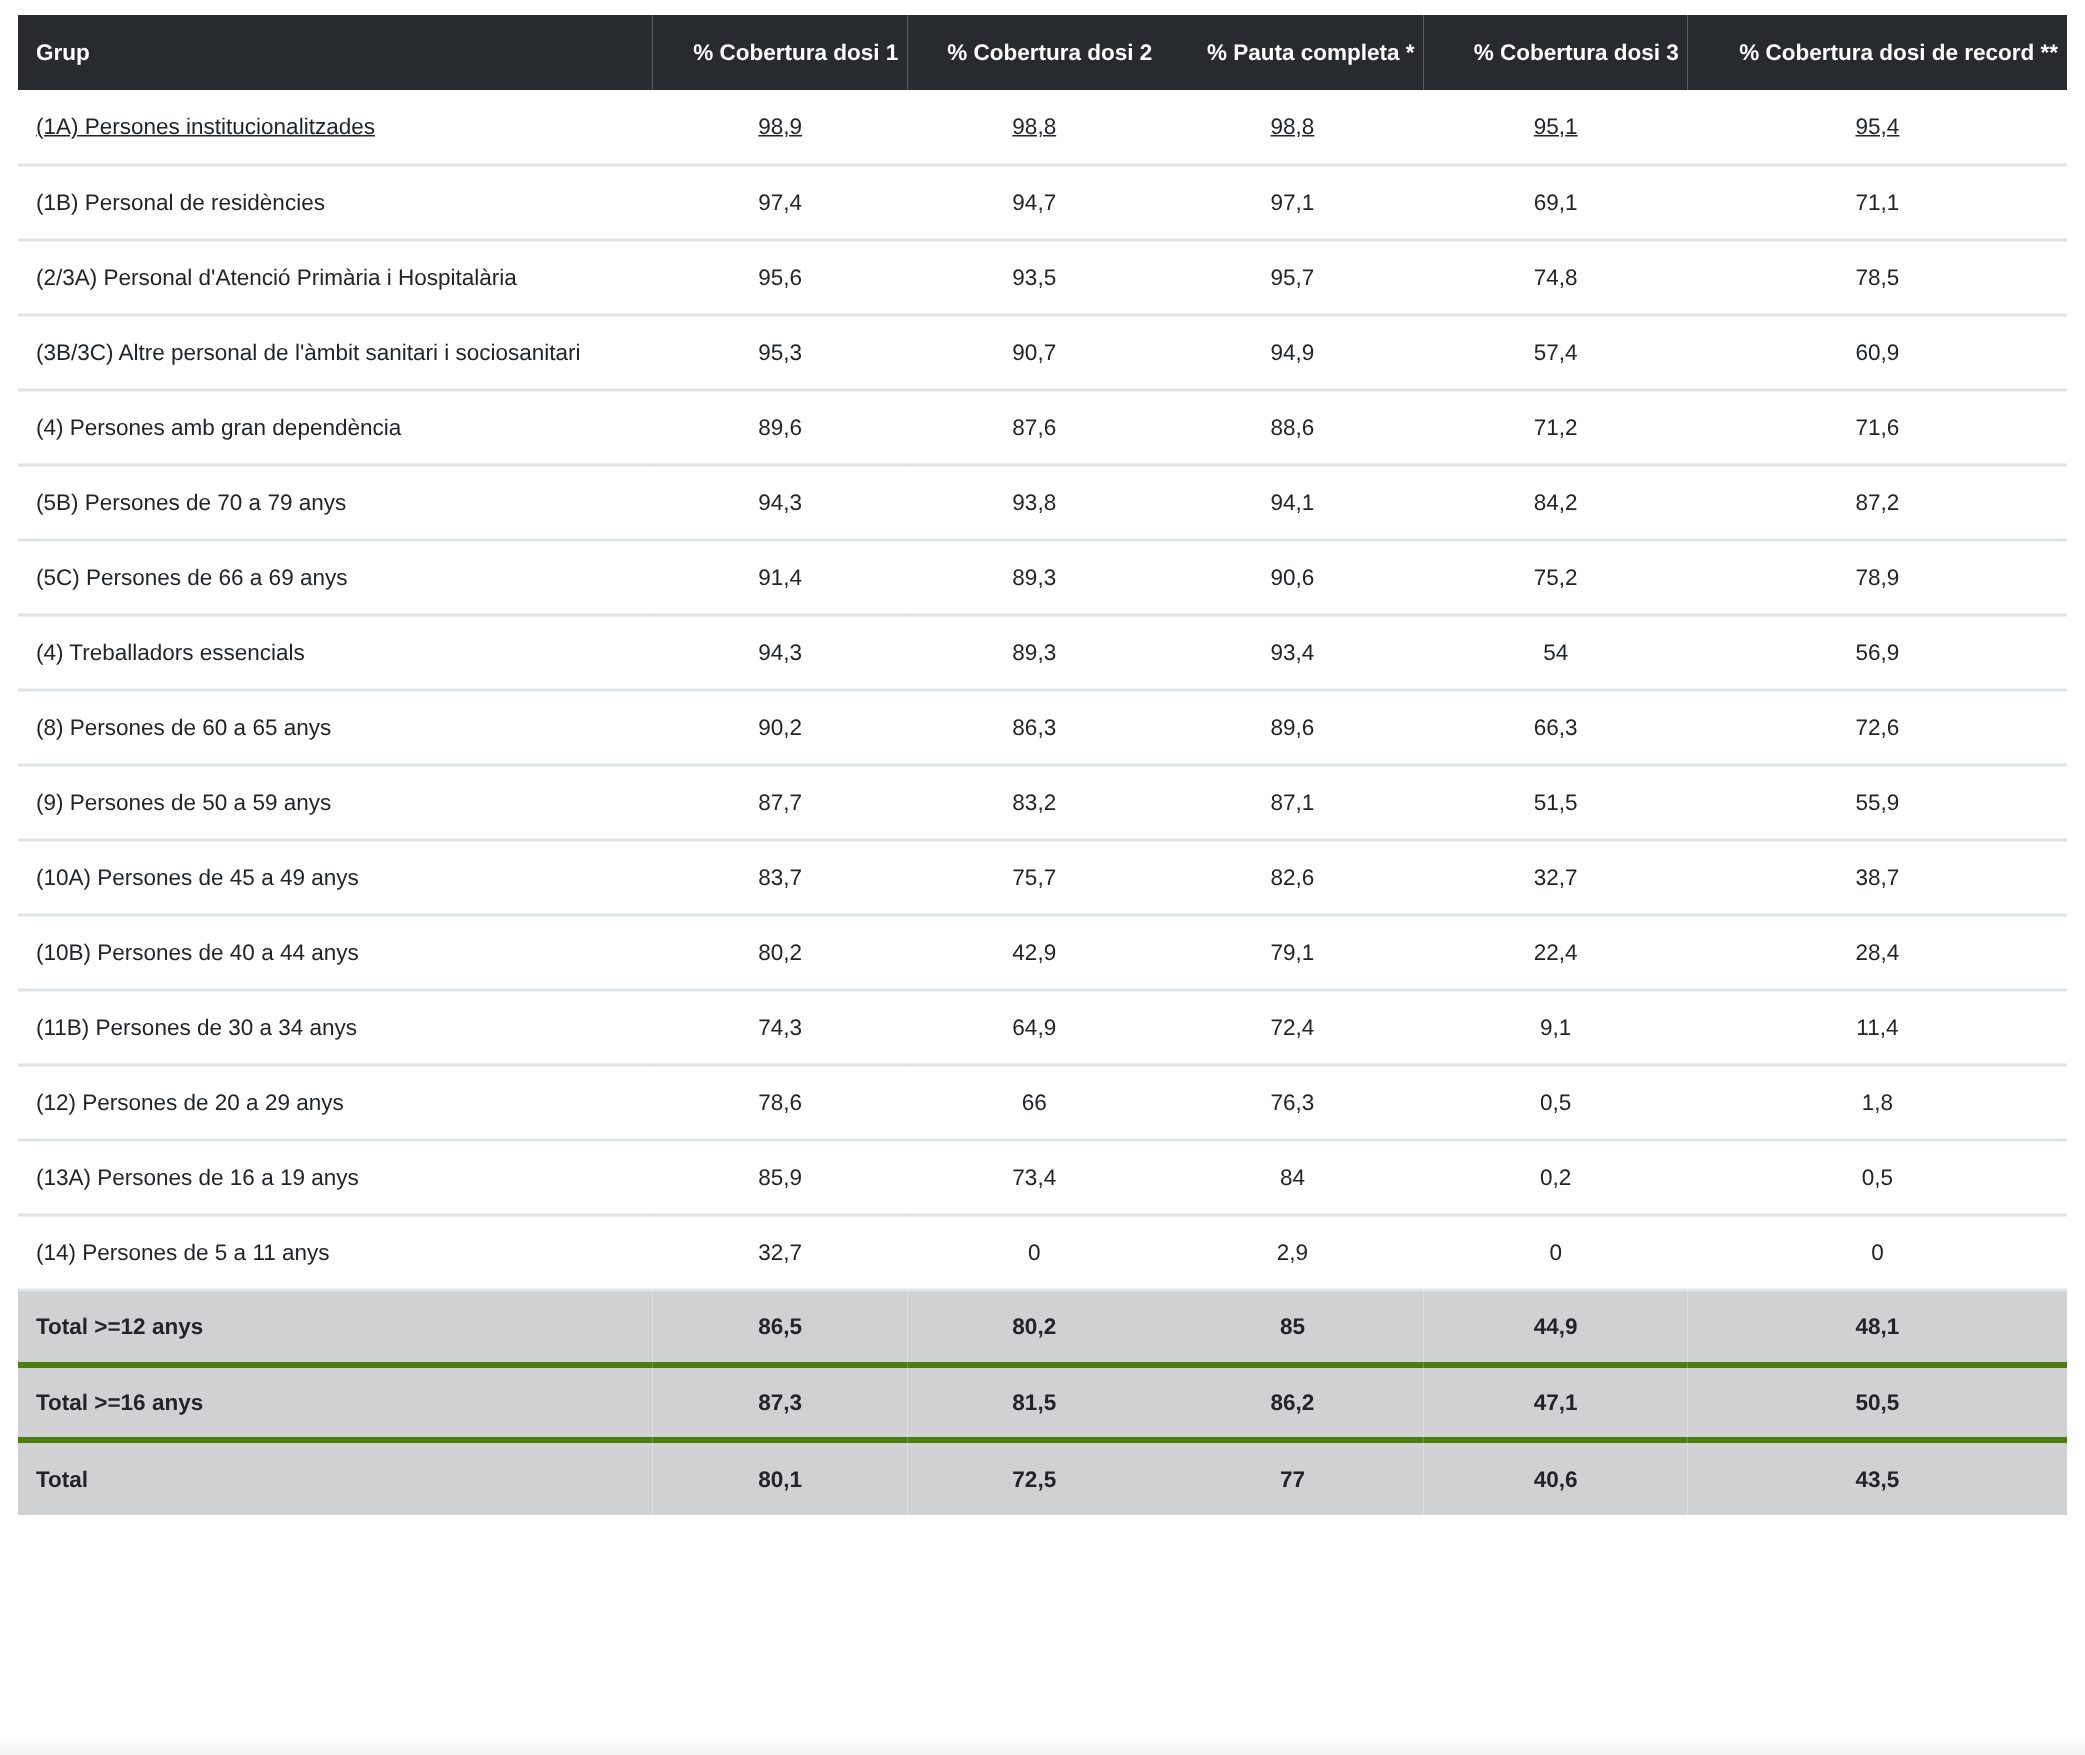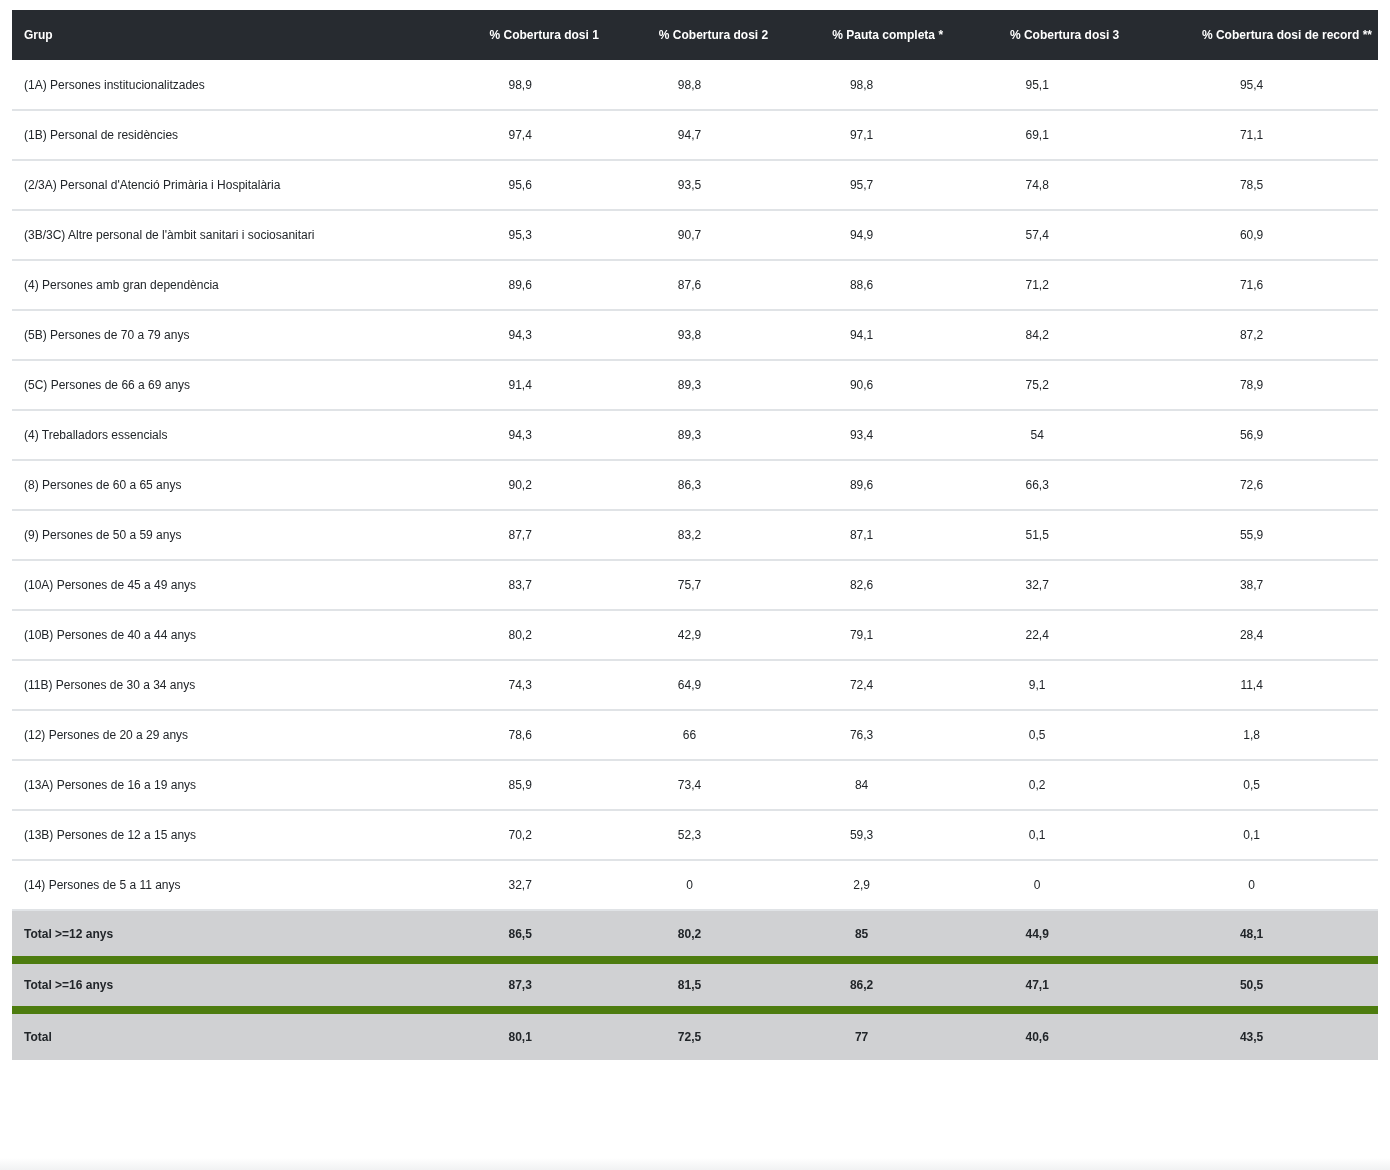--- a/index.html
+++ b/index.html
@@ -18,21 +18,21 @@
   .footer-strip {
     position: absolute;
     left: 0; bottom: 0;
     width: 1390px; height: 12px;
     background: linear-gradient(#ffffff, #f1f2f3);
   }
   table.coverage {
     border-collapse: collapse;
     table-layout: fixed;
     width: 1366px;
-    font-size: 12px;
+    font-size: 15px;
     color: #212529;
   }
   table.coverage col.c-group  { width: 31%; }
   table.coverage col.c-d1     { width: 12.4%; }
   table.coverage col.c-d2     { width: 12.4%; }
   table.coverage col.c-pc     { width: 12.8%; }
   table.coverage col.c-d3     { width: 12.9%; }
   table.coverage col.c-rec    { width: 18.5%; }
 
   thead th {
@@ -51,30 +51,30 @@
   }
 
   tbody td {
     height: 50px;
     background: #ffffff;
     text-align: center;
     vertical-align: middle;
     padding: 0 6px;
     border-top: 2px solid #e0e3e6;
   }
-  tbody tr:first-child td { border-top: none; }
+  tbody tr:first-child td { border-top: none; text-decoration: underline; }
   tbody td.group-col {
     text-align: left;
     padding-left: 12px;
   }
 
   tbody tr.total-row td {
     background: #d0d1d3;
     font-weight: bold;
-    border-top: 8px solid #4d7c0f;
+    border-top: 4px solid #4d7c0f;
   }
   tbody tr.total-row.first-total td {
     border-top: 2px solid #e0e3e6;
   }
 </style>
 </head>
 <body>
 
 <div class="page">
   <table class="coverage">
@@ -211,28 +211,20 @@
         </tr>
         <tr>
           <td class="group-col">(13A) Persones de 16 a 19 anys</td>
           <td>85,9</td>
           <td>73,4</td>
           <td>84</td>
           <td>0,2</td>
           <td>0,5</td>
         </tr>
         <tr>
-          <td class="group-col">(13B) Persones de 12 a 15 anys</td>
-          <td>70,2</td>
-          <td>52,3</td>
-          <td>59,3</td>
-          <td>0,1</td>
-          <td>0,1</td>
-        </tr>
-        <tr>
           <td class="group-col">(14) Persones de 5 a 11 anys</td>
           <td>32,7</td>
           <td>0</td>
           <td>2,9</td>
           <td>0</td>
           <td>0</td>
         </tr>
         <tr class="total-row first-total">
           <td class="group-col">Total &gt;=12 anys</td>
           <td>86,5</td>

